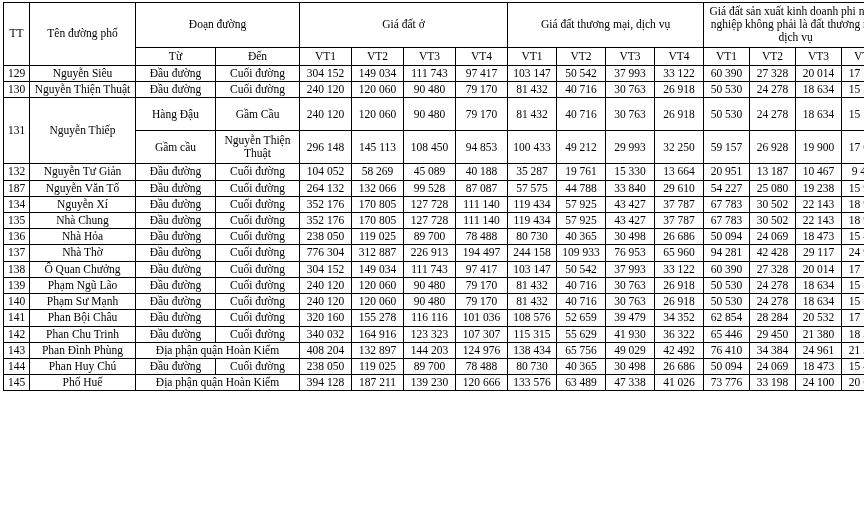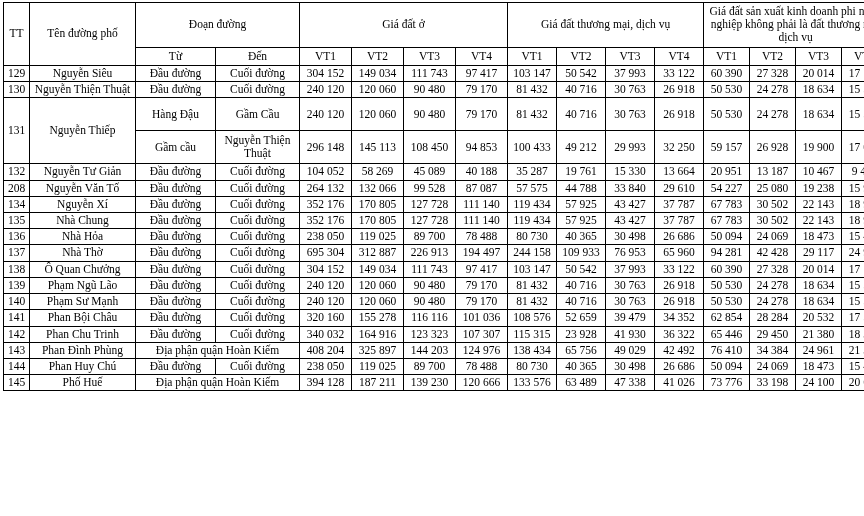--- a/index.html
+++ b/index.html
@@ -200,21 +200,21 @@
           <td class="num">35 287</td>
           <td class="num">19 761</td>
           <td class="num">15 330</td>
           <td class="num">13 664</td>
           <td class="num">20 951</td>
           <td class="num">13 187</td>
           <td class="num">10 467</td>
           <td class="num">9 432</td>
         </tr>
         <tr>
-          <td>208</td>
+          <td>187</td>
           <td class="street">Nguyễn Văn Tố</td>
           <td class="seg">Đầu đường</td>
           <td class="seg">Cuối đường</td>
           <td class="num">264 132</td>
           <td class="num">132 066</td>
           <td class="num">99 528</td>
           <td class="num">87 087</td>
           <td class="num">57 575</td>
           <td class="num">44 788</td>
           <td class="num">33 840</td>
@@ -276,21 +276,21 @@
           <td class="num">50 094</td>
           <td class="num">24 069</td>
           <td class="num">18 473</td>
           <td class="num">15 451</td>
         </tr>
         <tr>
           <td>137</td>
           <td class="street">Nhà Thờ</td>
           <td class="seg">Đầu đường</td>
           <td class="seg">Cuối đường</td>
-          <td class="num">695 304</td>
+          <td class="num">776 304</td>
           <td class="num">312 887</td>
           <td class="num">226 913</td>
           <td class="num">194 497</td>
           <td class="num">244 158</td>
           <td class="num">109 933</td>
           <td class="num">76 953</td>
           <td class="num">65 960</td>
           <td class="num">94 281</td>
           <td class="num">42 428</td>
           <td class="num">29 117</td>
@@ -371,34 +371,34 @@
         <tr>
           <td>142</td>
           <td class="street">Phan Chu Trinh</td>
           <td class="seg">Đầu đường</td>
           <td class="seg">Cuối đường</td>
           <td class="num">340 032</td>
           <td class="num">164 916</td>
           <td class="num">123 323</td>
           <td class="num">107 307</td>
           <td class="num">115 315</td>
-          <td class="num">23 928</td>
+          <td class="num">55 629</td>
           <td class="num">41 930</td>
           <td class="num">36 322</td>
           <td class="num">65 446</td>
           <td class="num">29 450</td>
           <td class="num">21 380</td>
           <td class="num">18 325</td>
         </tr>
         <tr>
           <td>143</td>
           <td class="street">Phan Đình Phùng</td>
           <td class="seg" colspan="2">Địa phận quận Hoàn Kiếm</td>
           <td class="num">408 204</td>
-          <td class="num">325 897</td>
+          <td class="num">132 897</td>
           <td class="num">144 203</td>
           <td class="num">124 976</td>
           <td class="num">138 434</td>
           <td class="num">65 756</td>
           <td class="num">49 029</td>
           <td class="num">42 492</td>
           <td class="num">76 410</td>
           <td class="num">34 384</td>
           <td class="num">24 961</td>
           <td class="num">21 395</td>

